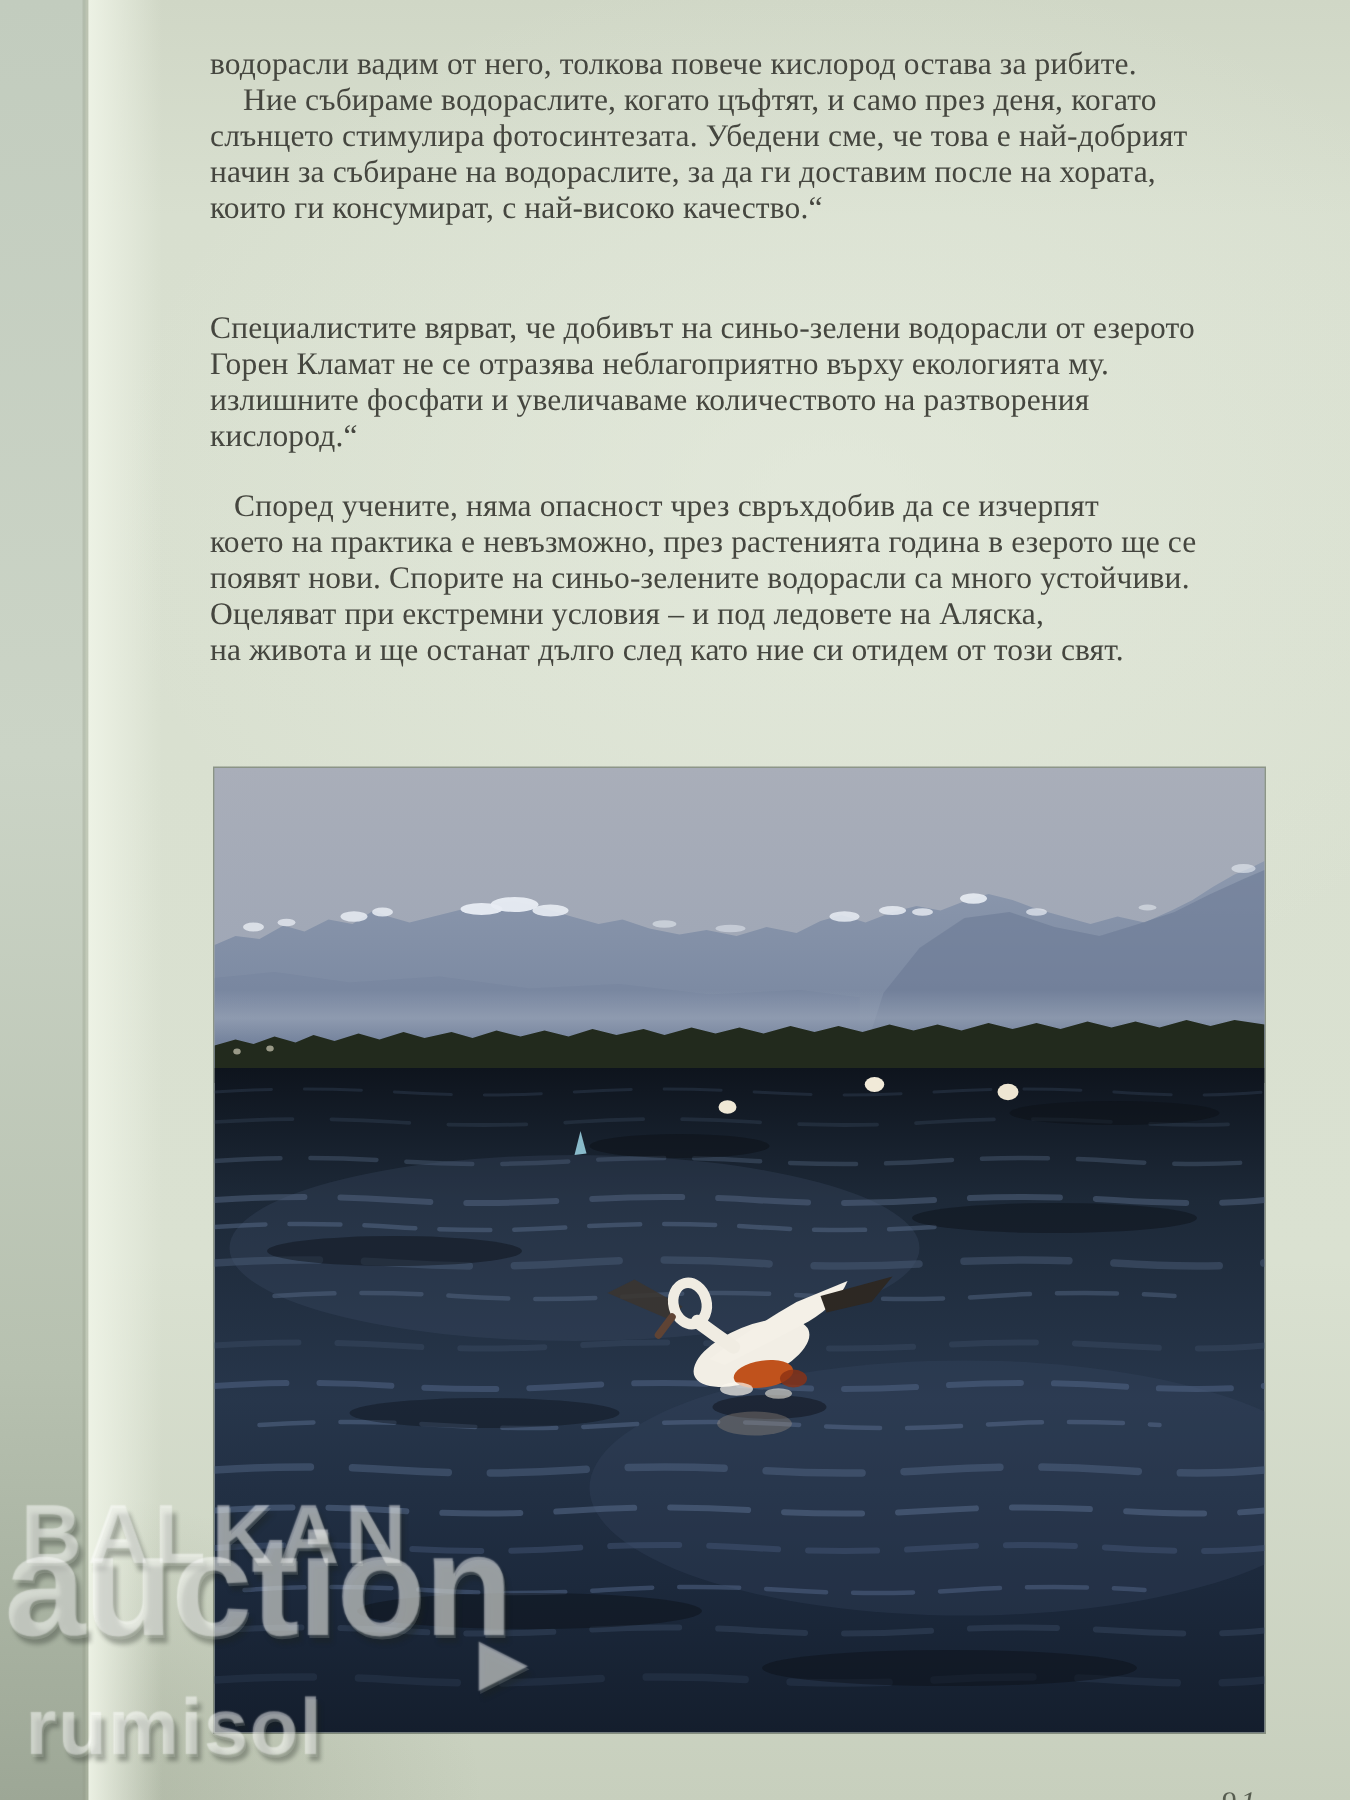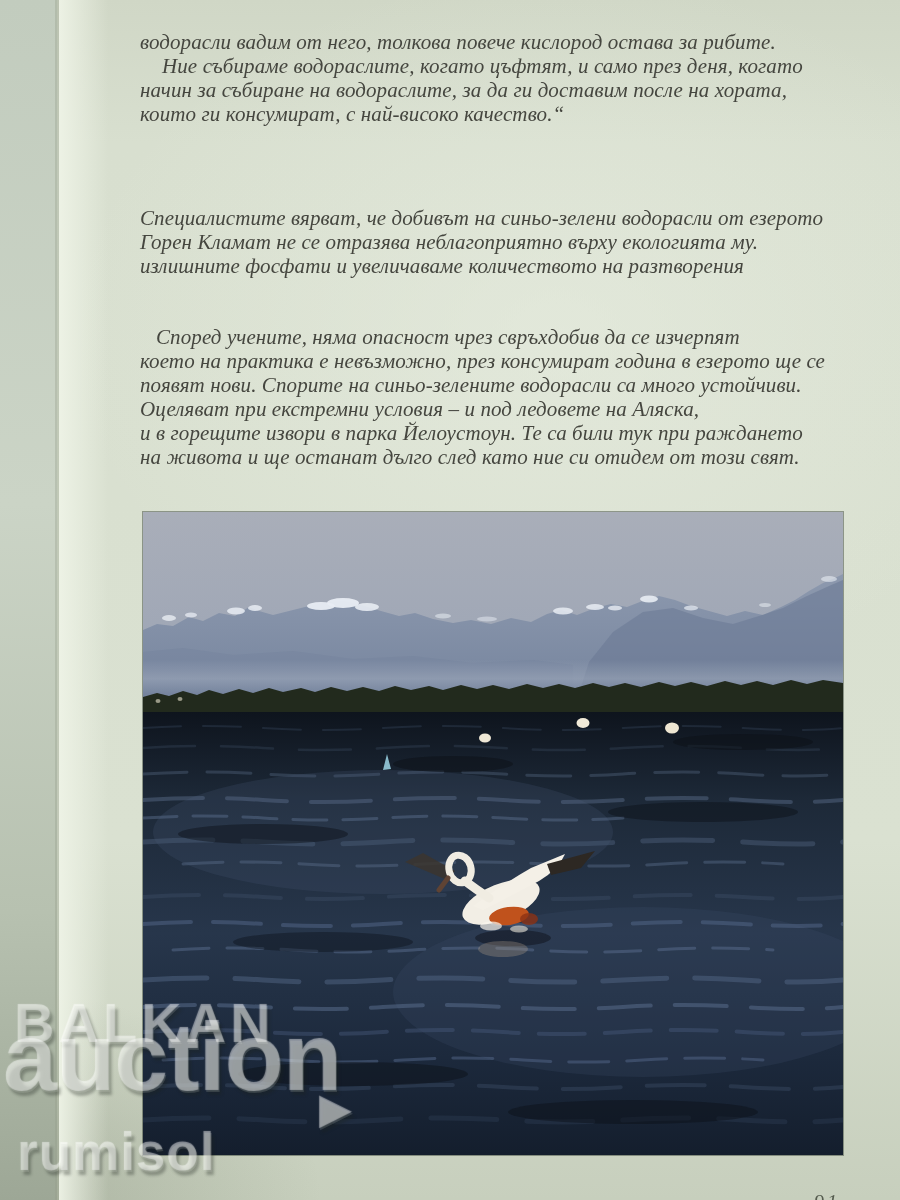--- a/index.html
+++ b/index.html
@@ -24,21 +24,21 @@
     position:absolute;left:55px;top:0;width:4px;height:1200px;
     background:rgba(148,158,138,.35);
   }
   .crease{
     position:absolute;left:59px;top:0;width:58px;height:1200px;
     background:linear-gradient(to right,rgba(238,243,230,.95),rgba(238,243,230,0) 85%);
   }
   
   .para{
     position:absolute;left:140px;width:712px;
-    font-style:italic;font-size:21px;line-height:24px;
+    font-size:21px;line-height:24px;
     color:#45463f;filter:blur(.3px);letter-spacing:.1px;
   }
   .para .line{white-space:nowrap;}
   .ind-lg{padding-left:22px;}
   .ind-md{padding-left:16px;}
   .ind-sm{padding-left:12px;}
   #para1{top:30px;}
   #para2{top:174px;margin-top:32px;}
   #para3{top:325px;}
   
@@ -71,36 +71,37 @@
 <body>
 
 <div class="page-base"></div>
 <div class="gutter"></div>
 <div class="gutter-seam"></div>
 <div class="crease"></div>
 
 <div class="para" id="para1">
   <div class="line">водорасли вадим от него, толкова повече кислород остава за рибите.</div>
   <div class="line ind-lg">Ние събираме водораслите, когато цъфтят, и само през деня, когато</div>
+  <div class="line">слънцето стимулира фотосинтезата. Убедени сме, че това е най-добрият</div>
   <div class="line">начин за събиране на водораслите, за да ги доставим после на хората,</div>
   <div class="line">които ги консумират, с най-високо качество.“</div>
 </div>
 
 <div class="para" id="para2">
   <div class="line">Специалистите вярват, че добивът на синьо-зелени водорасли от езерото</div>
   <div class="line">Горен Кламат не се отразява неблагоприятно върху екологията му.</div>
   <div class="line">излишните фосфати и увеличаваме количеството на разтворения</div>
+  <div class="line">кислород.“</div>
 </div>
 
 <div class="para" id="para3">
   <div class="line ind-md">Според учените, няма опасност чрез свръхдобив да се изчерпят</div>
-  <div class="line">което на практика е невъзможно, през консумират година в езерото ще се</div>
+  <div class="line">което на практика е невъзможно, през растенията година в езерото ще се</div>
   <div class="line">появят нови. Спорите на синьо-зелените водорасли са много устойчиви.</div>
   <div class="line">Оцеляват при екстремни условия – и под ледовете на Аляска,</div>
-  <div class="line">и в горещите извори в парка Йелоустоун. Те са били тук при раждането</div>
   <div class="line">на живота и ще останат дълго след като ние си отидем от този свят.</div>
 </div>
 
 <div class="photo">
 <svg viewBox="0 0 700 643" preserveAspectRatio="none">
   <defs>
     <linearGradient id="skyG" x1="0" y1="0" x2="0" y2="1">
       <stop offset="0" stop-color="#a9aeb9"></stop>
           <stop offset="1" stop-color="#9aa3b4"></stop>
     </linearGradient>

